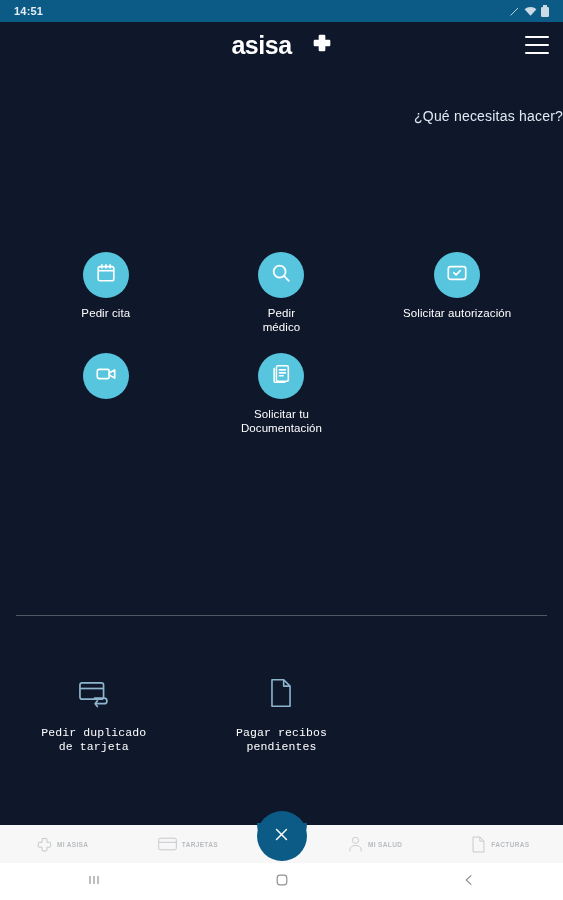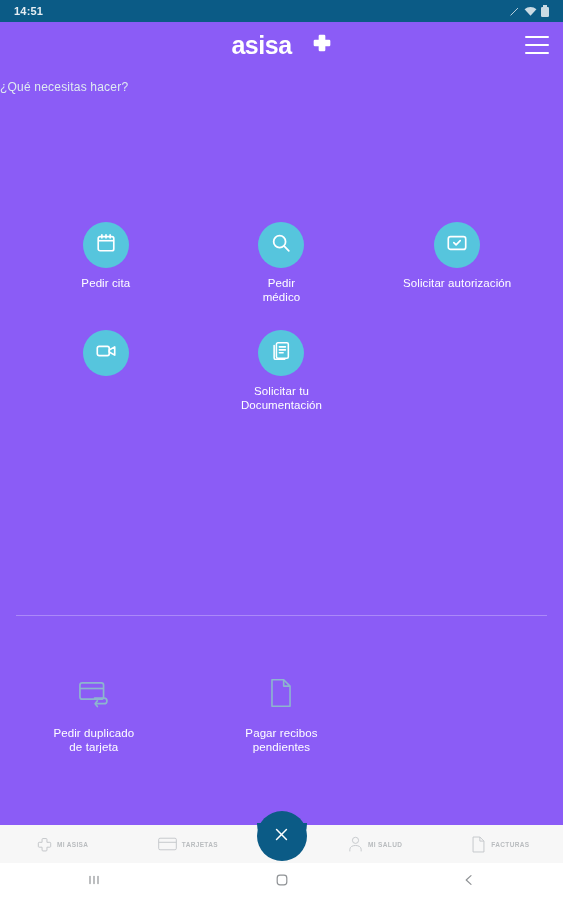--- a/index.html
+++ b/index.html
@@ -5,21 +5,21 @@
   * { box-sizing: border-box; margin: 0; padding: 0; }
   html, body {
     width: 563px; height: 900px;
     background: #0b5b86;
     font-family: "Liberation Sans", sans-serif;
     overflow: hidden;
   }
   #app {
     position: relative;
     width: 563px; height: 900px;
-    background: #8b5cf6;
+    background: #0f172a;
   }
 
   
   .statusbar {
     height: 22px;
     display: flex; align-items: center;
     justify-content: space-between;
     padding: 0 14px;
     background: #0b5b86;
   }
@@ -60,33 +60,33 @@
     display: flex; flex-direction: column; justify-content: space-between;
     cursor: pointer;
   }
   .hamburger span {
     display: block; height: 2px; width: 100%;
     background: #ffffff; border-radius: 1px;
   }
 
   
   .question {
-    text-align: left;
+    text-align: right;
     color: #dfeaf1;
-    font-size: 12px;
-    margin-top: 12px;
+    font-size: 14px;
+    margin-top: 40px;
     letter-spacing: .2px;
   }
 
   
   .grid-primary {
     margin-top: 128px;
     display: grid;
     grid-template-columns: repeat(3, 1fr);
-    row-gap: 25px;
+    row-gap: 18px;
     padding: 0 18px;
   }
   .tile {
     display: flex; flex-direction: column;
     align-items: center;
     cursor: pointer;
   }
   .tile-circle {
     width: 46px; height: 46px;
     border-radius: 50%;
@@ -113,20 +113,21 @@
     background: rgba(255,255,255,0.28);
   }
 
   
   .grid-secondary {
     position: absolute;
     top: 672px; left: 0; right: 0;
     display: grid;
     grid-template-columns: repeat(3, 1fr);
     padding: 0 0;
+    font-family: Liberation Mono, monospace;
   }
   .tile-plain-icon {
     width: 46px; height: 46px;
     display: flex; align-items: center; justify-content: center;
   }
 
   
   .bottomnav {
     position: absolute;
     left: 0; right: 0; bottom: 37px;

